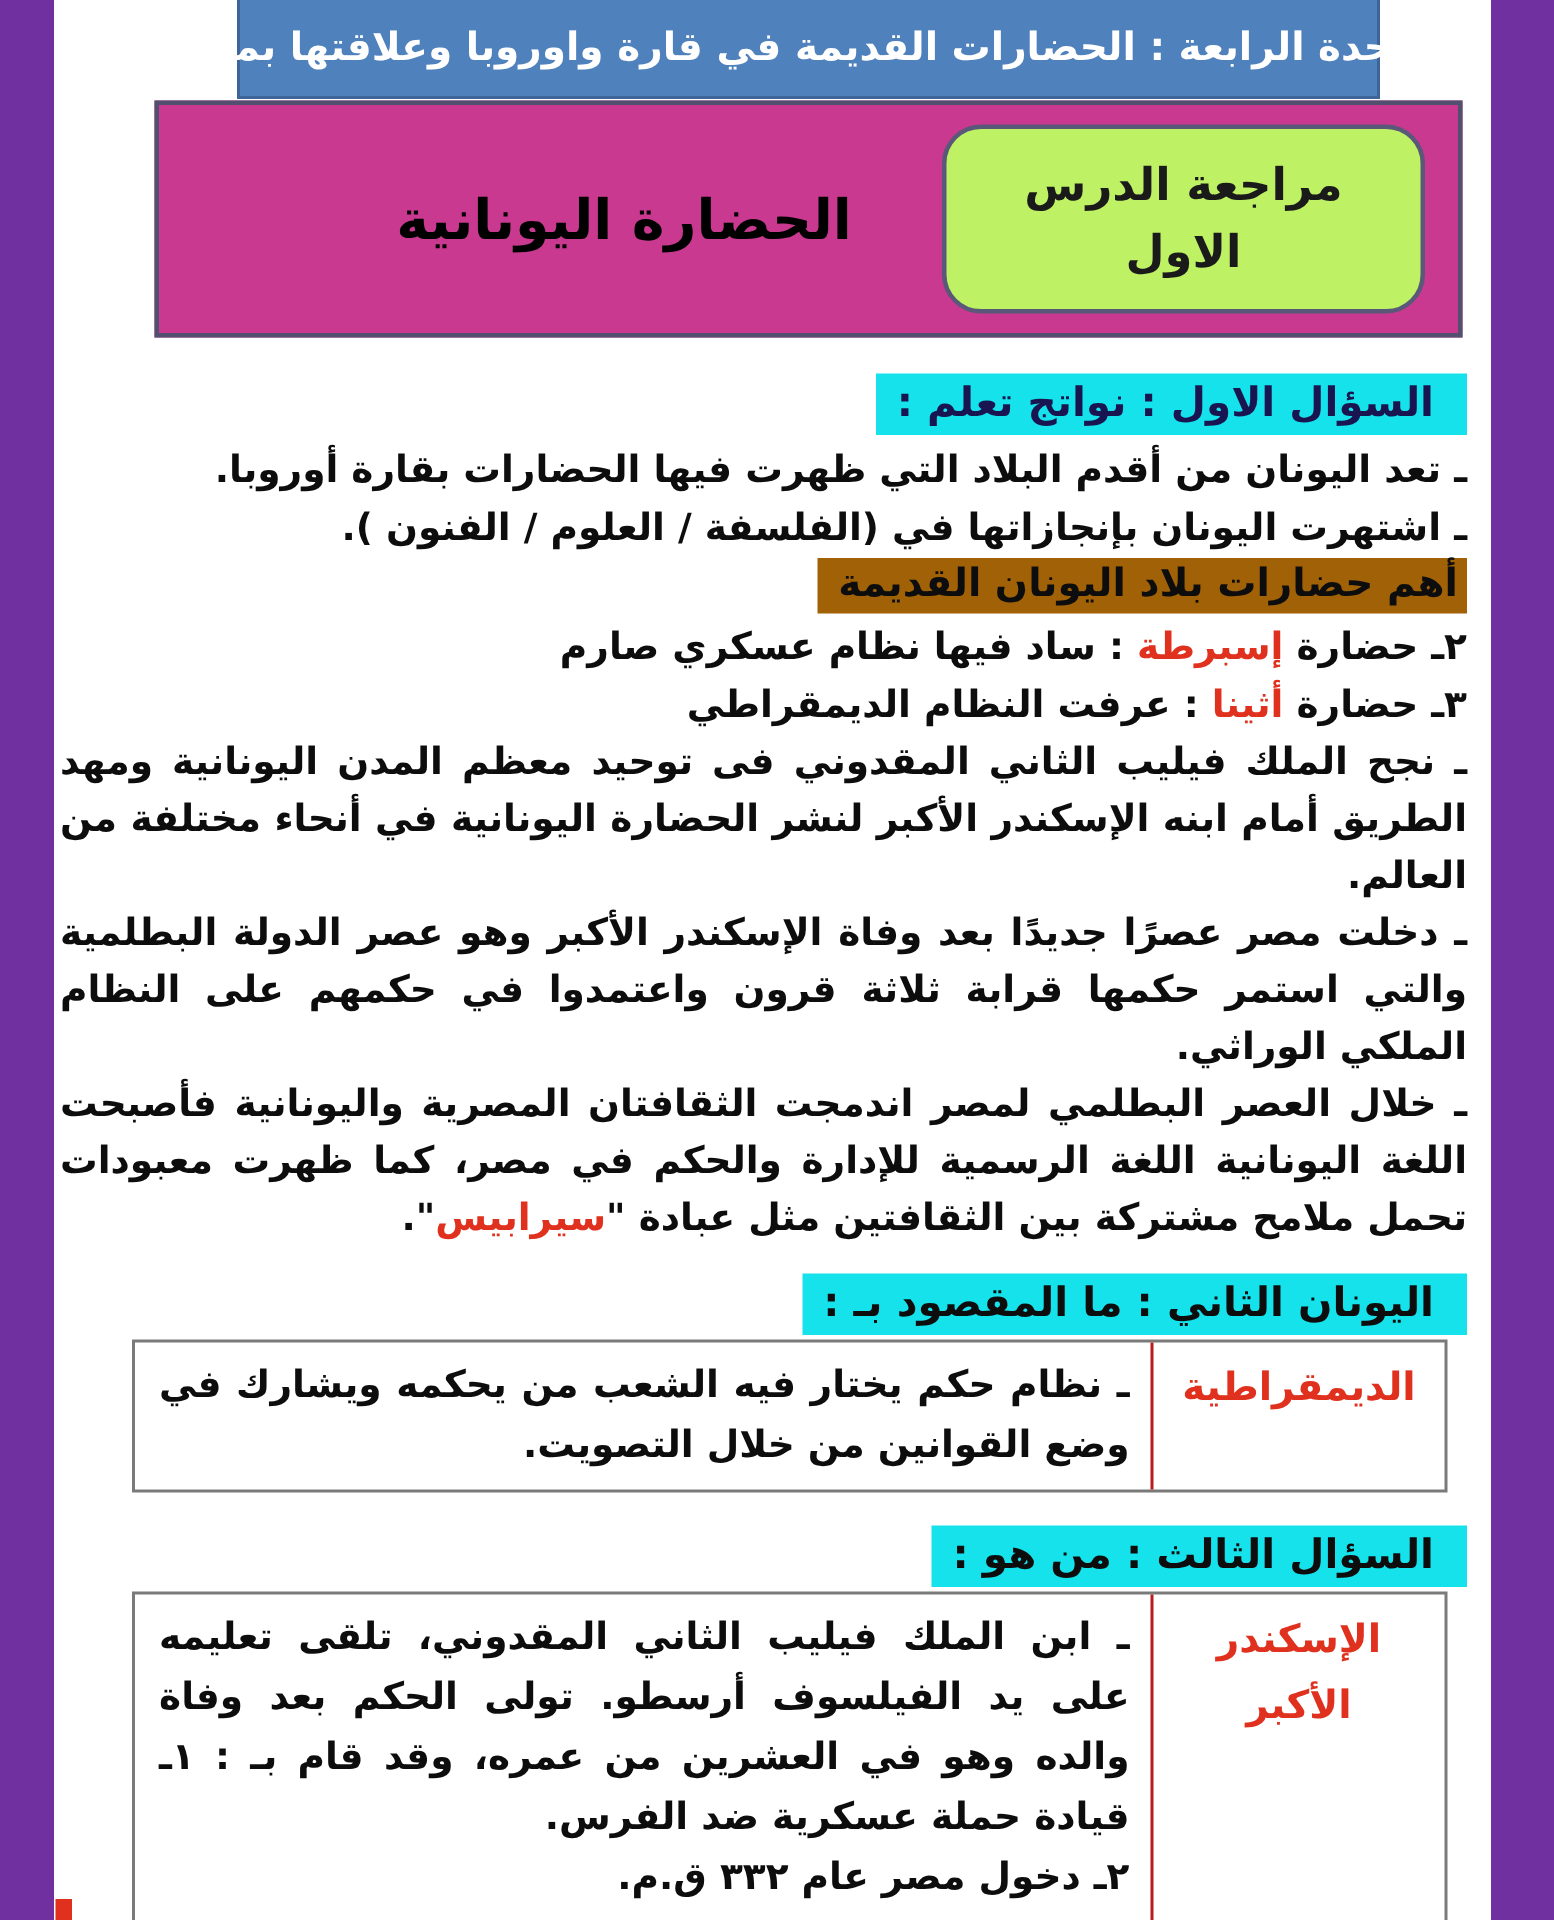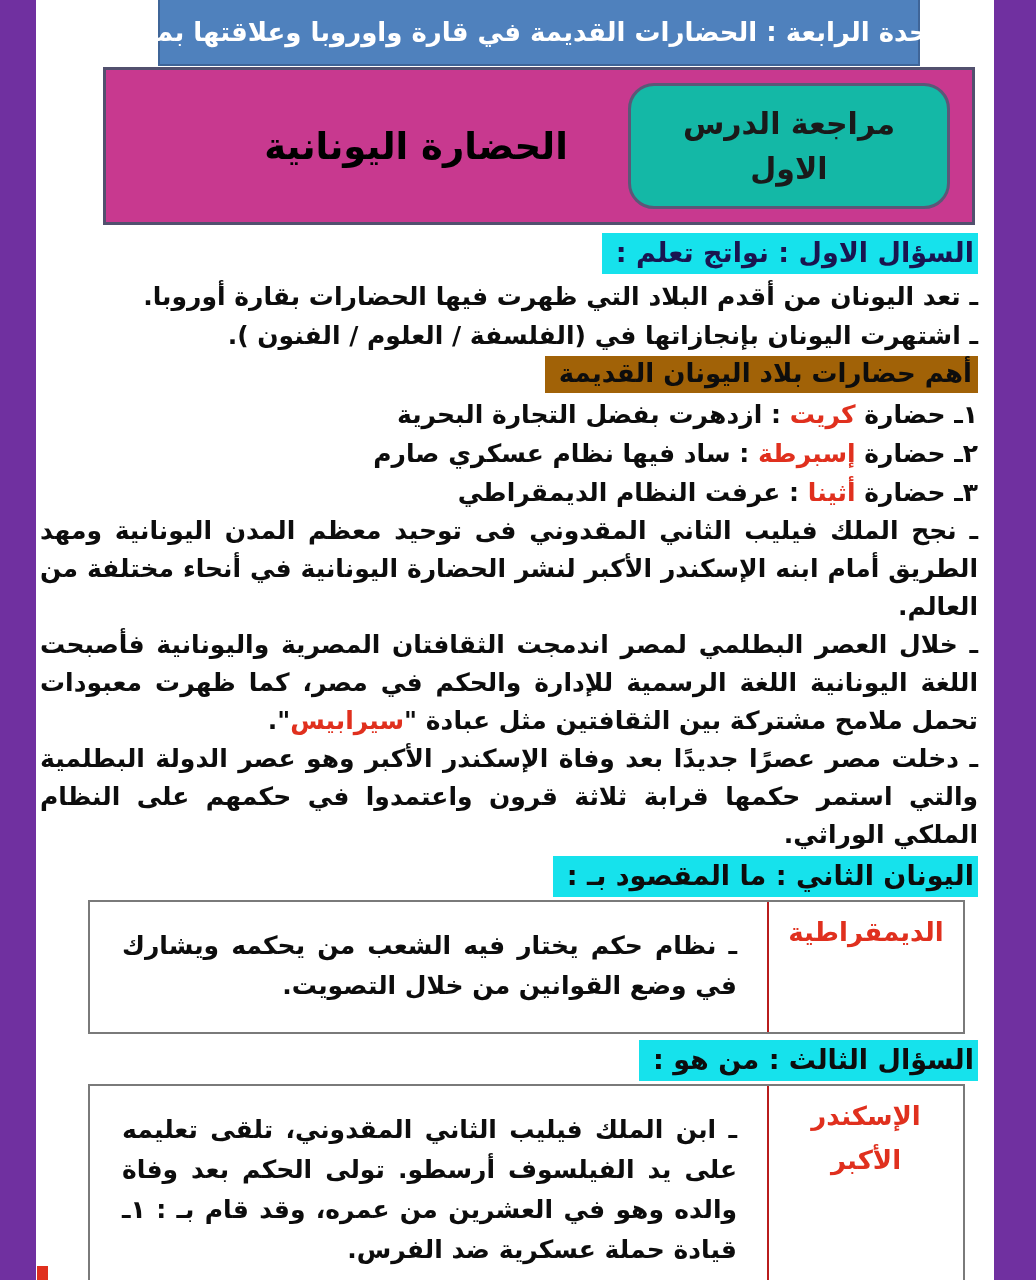--- a/index.html
+++ b/index.html
@@ -26,33 +26,33 @@
     position:absolute; left:103px; top:67px; width:866px; height:152px;
     background:#C8398F; border:3px solid #52506e;
   }
   .lesson-title{
     position:absolute; left:20px; top:0; width:580px; height:100%;
     display:flex; align-items:center; justify-content:center;
     color:#000000; font-size:37px; font-weight:bold; letter-spacing:1px;
   }
   .review-badge{
     position:absolute; right:22px; top:13px; width:316px; height:120px;
-    background:#14b8a6; border:3px solid #5a5878; border-radius:26px;
+    background:#bef264; border:3px solid #5a5878; border-radius:26px;
     display:flex; flex-direction:column; align-items:center; justify-content:center;
     color:#1a1a1a; font-size:30px; font-weight:bold; line-height:1.5;
   }
 
   
   .content{
     position:absolute; top:233px; right:58px; left:40px;
     font-weight:bold; color:#0d0d0d; font-size:25px; text-align:right;
   }
   .hl-cyan{
-    display:inline-block; background:#16E2EC; padding:4px 4px 6px 14px;
-    font-size:27px; font-weight:bold; margin-bottom:3px;
+    display:inline-block; background:#16E2EC; padding:4px 22px 6px 14px;
+    font-size:27px; font-weight:bold; margin-bottom:3px;margin-top:16px;
   }
   .hl-cyan.navy{color:#191550;}
   .hl-yellow{
     display:inline-block; background:#a16207; padding:2px 6px 5px 14px;
     font-size:26px; font-weight:bold; margin:1px 0 2px;
   }
   .line{line-height:39px;}
   .para{line-height:38px; text-align:justify; margin:0;}
   .kw{color:#E0301E;}
 
@@ -65,21 +65,21 @@
   .tcell{box-sizing:border-box;}
   .tcell.term{
     width:196px; flex:0 0 196px; border-left:2px solid #b91c1c;
     color:#E0301E; text-align:center; padding:8px 6px 6px;
     font-size:26px; line-height:44px;
   }
   .tcell.def{
     flex:1 1 auto; padding:8px 14px 10px 16px;
     text-align:justify; line-height:40px; font-size:25px;
   }
-  .tcell.def .defline{margin:16px;}
+  .tcell.def .defline{margin:0;}
   .mt6{margin-top:6px;}
   .gap2{height:2px;}
   .red-mark{
     position:absolute; left:37px; top:1266px; width:11px; height:14px;
     background:#E0301E;
   }
 </style>
 </head>
 <body>
 
@@ -103,33 +103,30 @@
   <div class="content">
 
     <div>
       <span class="hl-cyan navy">السؤال الاول : نواتج تعلم :</span>
       <div class="line">ـ تعد اليونان من أقدم البلاد التي ظهرت فيها الحضارات بقارة أوروبا.</div>
       <div class="line">ـ اشتهرت اليونان بإنجازاتها في (الفلسفة / العلوم / الفنون ).</div>
       <div>
         <span class="hl-yellow">أهم حضارات بلاد اليونان القديمة</span>
       </div>
       <div class="line">
-        <span>١ـ حضارة </span><span class="kw">كريت</span><span> : ازدهرت بفضل التجارة البحرية</span>
-      </div>
-      <div class="line">
         <span>٢ـ حضارة </span><span class="kw">إسبرطة</span><span> : ساد فيها نظام عسكري صارم</span>
       </div>
       <div class="line">
         <span>٣ـ حضارة </span><span class="kw">أثينا</span><span> : عرفت النظام الديمقراطي</span>
       </div>
       <p class="para">ـ نجح الملك فيليب الثاني المقدوني فى توحيد معظم المدن اليونانية ومهد الطريق أمام ابنه الإسكندر الأكبر لنشر الحضارة اليونانية في أنحاء مختلفة من العالم.</p>
+      <p class="para">ـ دخلت مصر عصرًا جديدًا بعد وفاة الإسكندر الأكبر وهو عصر الدولة البطلمية والتي استمر حكمها قرابة ثلاثة قرون واعتمدوا في حكمهم على النظام الملكي الوراثي.</p>
       <p class="para">
         <span>ـ خلال العصر البطلمي لمصر اندمجت الثقافتان المصرية واليونانية فأصبحت اللغة اليونانية اللغة الرسمية للإدارة والحكم في مصر، كما ظهرت معبودات تحمل ملامح مشتركة بين الثقافتين مثل عبادة "</span><span class="kw">سيرابيس</span><span>".</span>
       </p>
-      <p class="para">ـ دخلت مصر عصرًا جديدًا بعد وفاة الإسكندر الأكبر وهو عصر الدولة البطلمية والتي استمر حكمها قرابة ثلاثة قرون واعتمدوا في حكمهم على النظام الملكي الوراثي.</p>
     </div>
 
     <div class="gap2"></div>
 
     <div>
       <span class="hl-cyan">اليونان الثاني : ما المقصود بـ :</span>
       <div class="qtable">
         <div class="tcell term">الديمقراطية</div>
         <div class="tcell def">
           <p class="defline">ـ نظام حكم يختار فيه الشعب من يحكمه ويشارك في وضع القوانين من خلال التصويت.</p>

